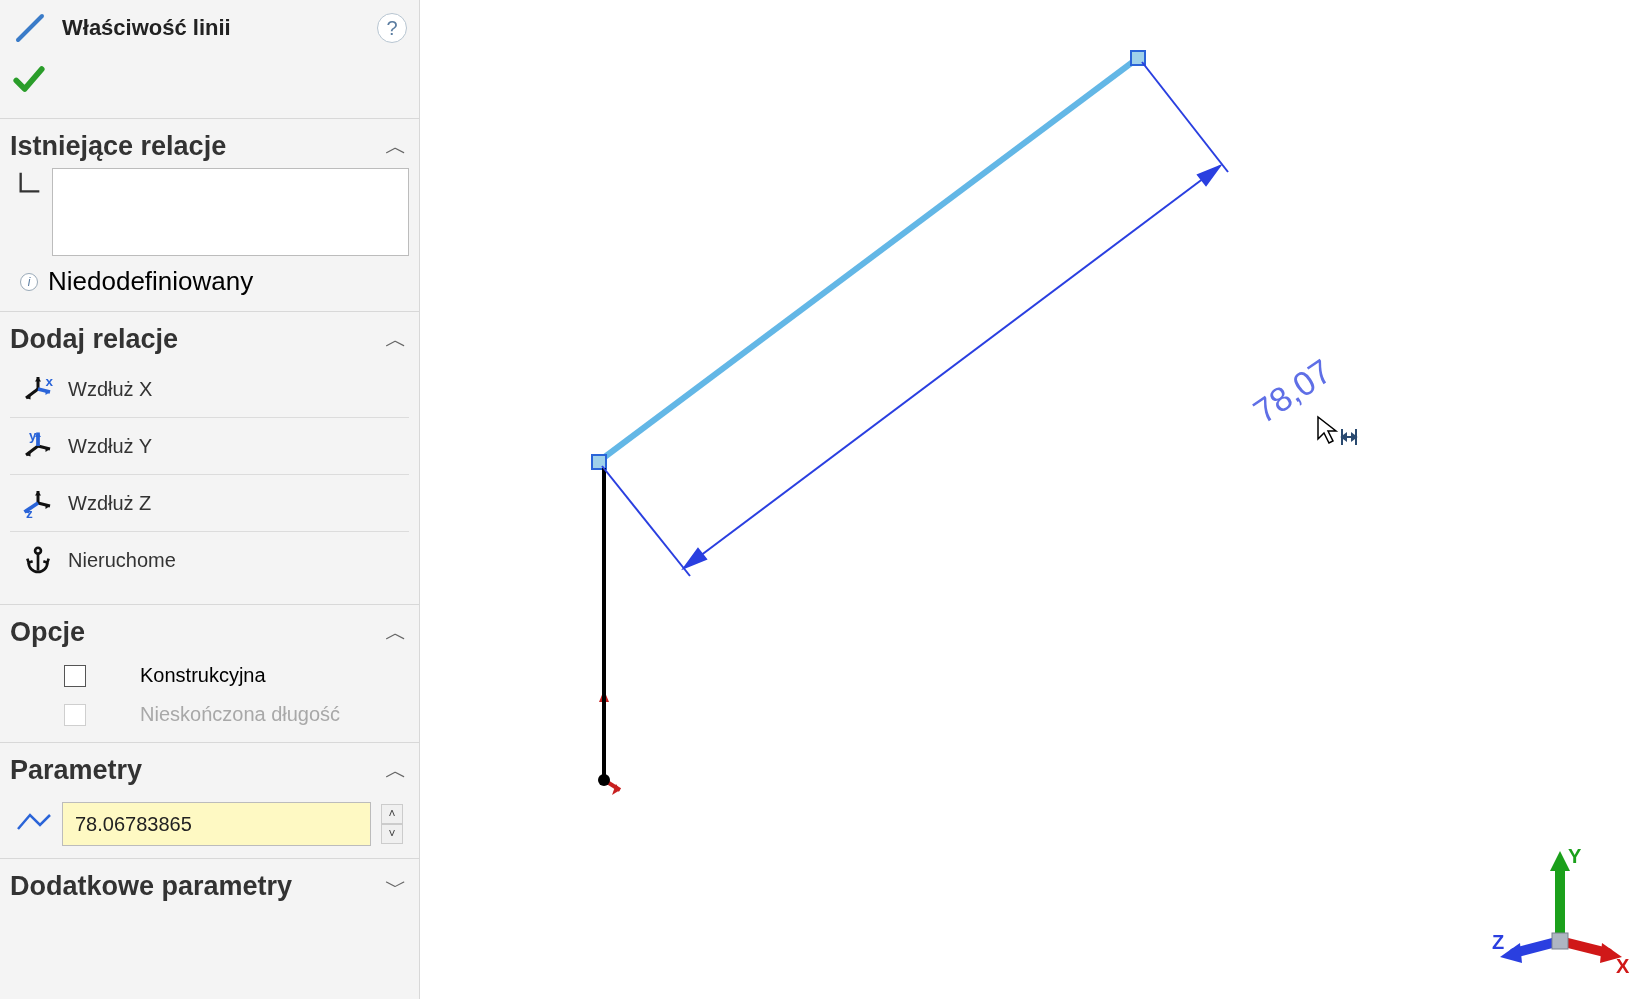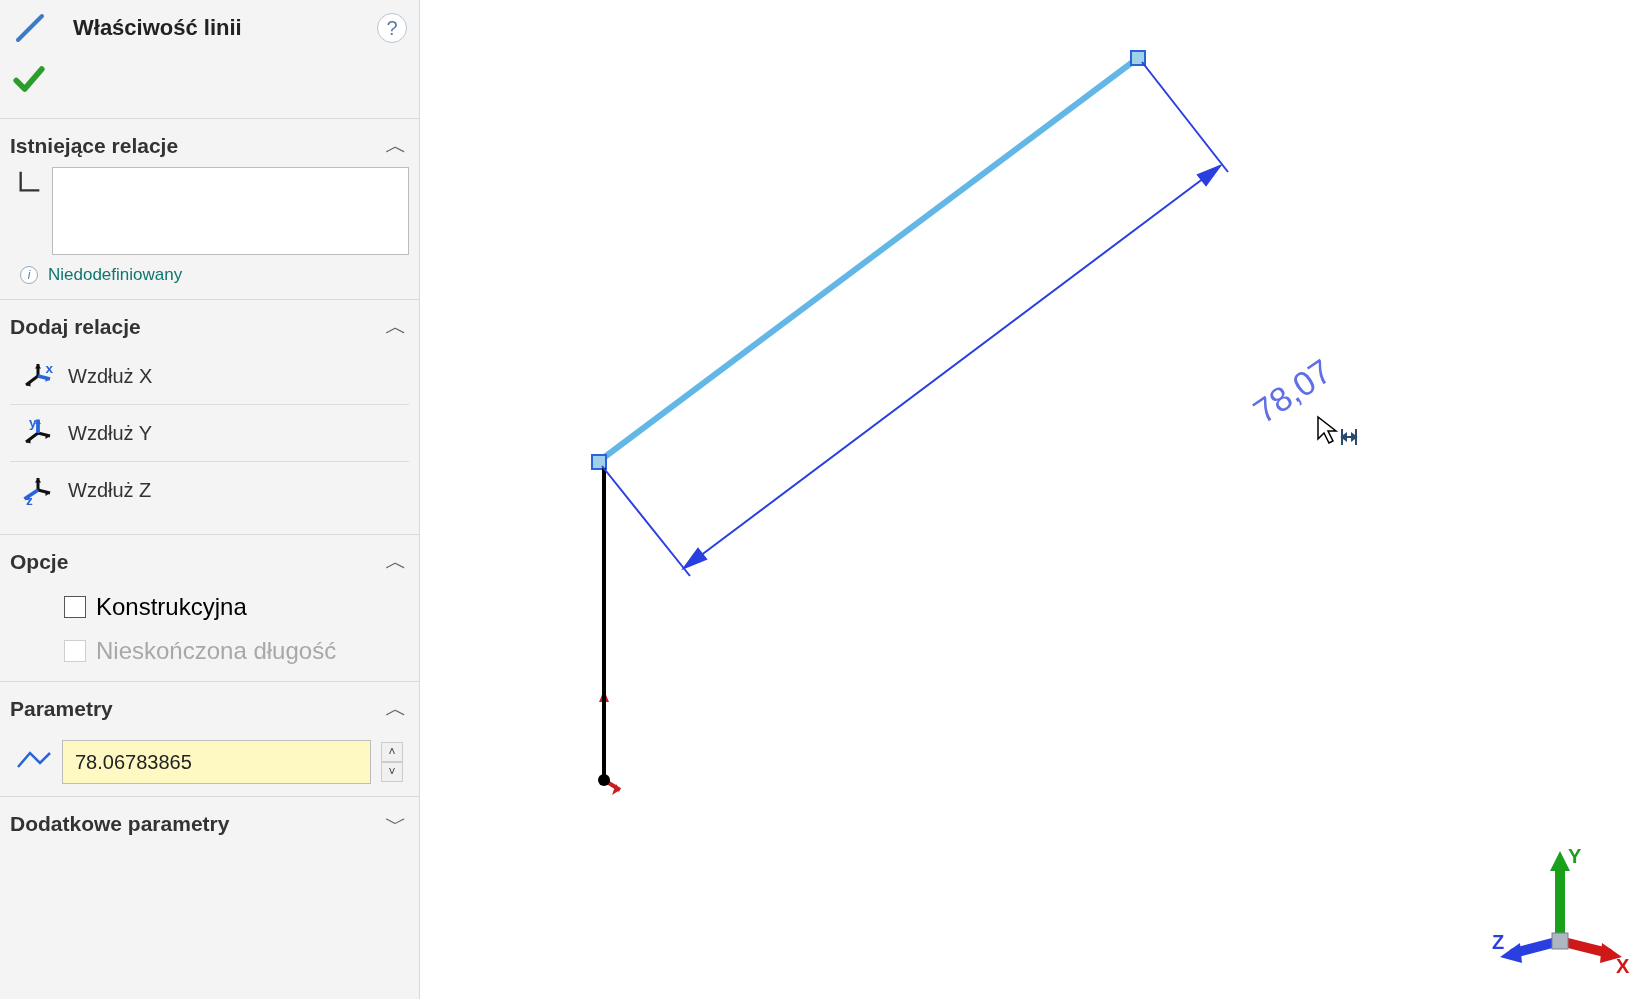--- a/index.html
+++ b/index.html
@@ -9,21 +9,21 @@
     width: 420px;
     background: #f4f4f4;
     border-right: 1px solid #d8d8d8;
     display: flex;
     flex-direction: column;
   }
   .panel-header {
     display: flex;
     align-items: center;
     padding: 10px 12px 10px 12px;
-    gap: 25px;
+    gap: 14px;
   }
   .panel-title {
     font-size: 22px;
     font-weight: 700;
     color: #222;
     flex: 1;
   }
   .line-ico { width: 36px; height: 36px; display:flex; align-items:center; justify-content:center; }
   .help-ico {
     width: 30px; height: 30px; border:1px solid #b7c5d1; border-radius: 50%;
@@ -36,56 +36,56 @@
   }
   .accept-ico { color:#2a9d2a; font-size:34px; }
   .section {
     border-bottom: 1px solid #d8d8d8;
     padding: 8px 10px 10px 10px;
   }
   .section-header {
     display: flex; align-items:center; justify-content: space-between;
     padding: 4px 2px 6px 0;
   }
-  .section-title { font-size: 21px; font-weight: 700; color:#333; }
+  .section-title { font-size: 27px; font-weight: 700; color:#333; }
   .expander { color:#666; font-size: 22px; cursor:pointer; }
   .relations-box {
     display:flex; gap:8px; align-items:flex-start; padding-left: 6px;
   }
   .rel-list {
     flex:1; background:#ffffff; border:1px solid #bcbcbc; height: 88px;
   }
   .status-row {
     display:flex; align-items:center; gap:10px; padding: 10px 6px 4px 10px;
   }
   .info-ico {
     width:18px; height:18px; border:1px solid #9aaab8; border-radius:50%;
     font-size:12px; font-style:italic; display:flex; align-items:center; justify-content:center;
     color:#5a7ca0; background:#fff;
   }
-  .status-text { font-size:17px; color:#0f766e; }
+  .status-text { font-size:26px; color:#000000; }
   .rel-btn {
     display:flex; align-items:center; gap:8px; text-align:left;
     width:100%; padding:8px 6px; background:transparent; border:none;
     border-top:1px solid #dcdcdc;
     font-size:20px; color:#333; cursor:pointer;
   }
   .rel-btn:first-of-type { border-top:none; }
   .rel-btn-icon {
     width:44px; height:40px; display:flex; align-items:center; justify-content:center;
   }
   .checkbox-row {
     display:flex; align-items:center; gap:10px; padding:10px 10px 6px 54px;
   }
   .checkbox-row.disabled { color:#a8a8a8; }
   .checkbox-row .cb {
     width:22px; height:22px; border:1px solid #555; background:#fff;
   }
   .checkbox-row.disabled .cb { border-color:#cfcfcf; }
-  .checkbox-row .lbl { font-size:24px; }
+  .checkbox-row .lbl { font-size:20px;margin-left:44px; }
   .param-row {
     display:flex; align-items:center; gap:10px; padding: 10px 6px 2px 6px;
   }
   .param-input {
     flex:1; height:44px; border:1px solid #bcbcbc; background:#fef9c3;
     font-size:20px; padding: 0 12px; color:#222;
   }
   .spin {
     display:flex; flex-direction:column;
   }
@@ -206,20 +206,32 @@
               <path d="M12 4 l-2 3 l4 0 z" fill="#111"></path>
             <path d="M12 12 L20 14" stroke="#111" stroke-width="2"></path>
               <path d="M20 14 l-3 2 l0 -3 z" fill="#111"></path>
             <path d="M12 12 L3 18" stroke="#2a64d8" stroke-width="2.5"></path>
               <path d="M3 18 l3 1 l0 -3 z" fill="#2a64d8"></path>
             <text x="4" y="22" font-size="9" font-weight="700" fill="#2a64d8">z</text>
           </svg>
         </span>
         <span>Wzdłuż Z</span>
       </button>
+      <button class="rel-btn">
+        <span class="rel-btn-icon">
+          <svg width="32" height="32" viewBox="0 0 24 24" stroke="#111" stroke-width="2" fill="none">
+            <circle cx="12" cy="5" r="2.2"></circle>
+              <path d="M12 7 L12 20"></path>
+              <path d="M5 14 A7 7 0 0 0 19 14"></path>
+            <path d="M4 11 L5 14 L8 13"></path>
+              <path d="M20 11 L19 14 L16 13"></path>
+          </svg>
+        </span>
+        <span>Nieruchome</span>
+      </button>
     </div>
 
     <div class="section">
       <div class="section-header">
         <span class="section-title">Opcje</span>
         <span class="expander">︿</span>
       </div>
       <div class="checkbox-row">
         <span class="cb"></span>
         <span class="lbl">Konstrukcyjna</span>

